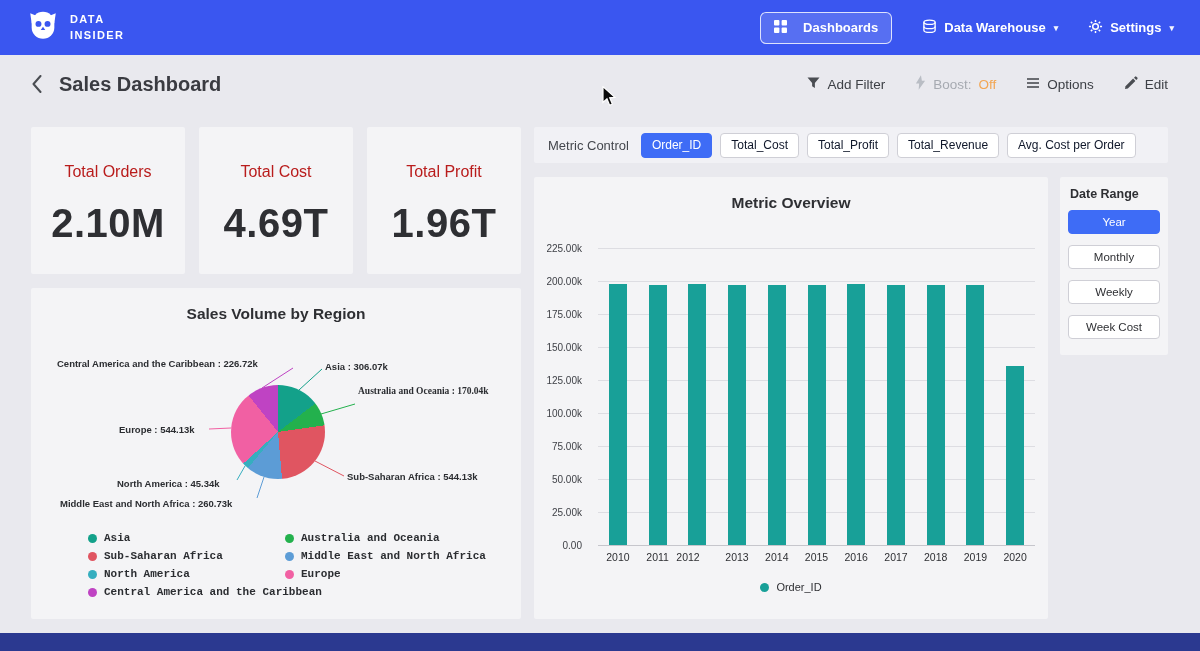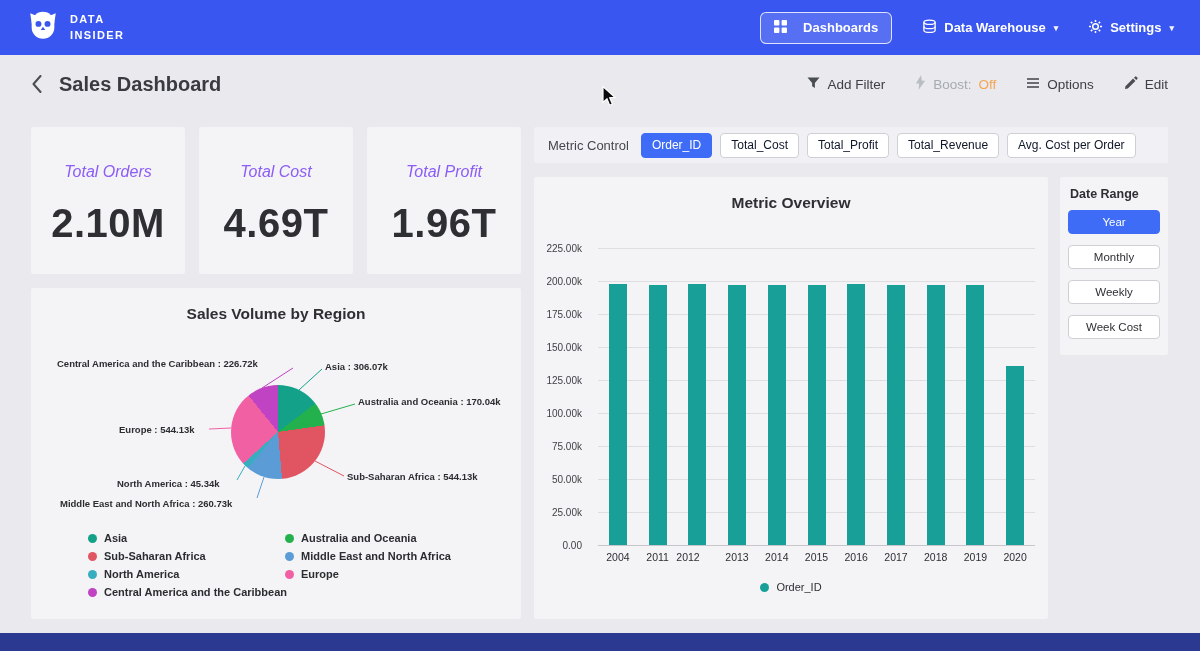--- a/index.html
+++ b/index.html
@@ -22,30 +22,30 @@
   
   .subheader{position:absolute;top:55px;left:0;right:0;height:58px;display:flex;align-items:center;padding:0 32px;box-sizing:border-box;}
   .back-btn{background:none;border:none;padding:0;margin-right:16px;display:flex;align-items:center;}
   .page-title{font-size:20px;font-weight:600;color:#3a3b41;margin:0;}
   .sub-actions{margin-left:auto;display:flex;align-items:center;gap:30px;}
   .action{display:flex;align-items:center;gap:7px;font-size:13.5px;color:#3d4046;cursor:pointer;}
   .boost-label{color:#a6aab1;}
   .boost-off{color:var(--boost,#f2a654);}
   
   .kpi-card{position:absolute;top:127px;width:154px;height:147px;background:#f4f4f6;border-radius:2px;text-align:center;}
-  .kpi-label{font-size:16px;color:#8b5cf6;margin-top:36px;font-weight:500;font-style:italic;}
+  .kpi-label{font-size:16px;color:#b91c1c;margin-top:36px;font-weight:500;}
   .kpi-value{font-size:40px;font-weight:bold;color:#2e2f33;margin-top:20px;letter-spacing:.5px;}
   
   .pie-card{position:absolute;left:31px;top:288px;width:490px;height:331px;background:#f4f4f6;border-radius:2px;}
   .card-title{text-align:center;font-size:15.5px;font-weight:600;color:#2e2f33;padding-top:17px;position:relative;z-index:2;}
   .pie-area{position:absolute;inset:0;}
   #pie-lines{position:absolute;inset:0;}
   #pie-circle{position:absolute;left:200px;top:97px;width:94px;height:94px;border-radius:50%;}
   .pie-label{position:absolute;font-size:9.5px;font-weight:bold;color:#2b2d31;white-space:nowrap;}
-  .pie-legend{position:absolute;left:57px;top:244px;display:flex;}
+  .pie-legend{position:absolute;left:57px;top:244px;display:flex;font-family:Liberation Mono, monospace;}
   .legend-col{display:flex;flex-direction:column;gap:6px;flex:none;}
   .legend-col:first-child{width:197px;}
   .legend-row{display:flex;align-items:center;gap:7px;font-size:11px;font-weight:bold;color:#2b2d31;white-space:nowrap;}
   .dot{width:9px;height:9px;border-radius:50%;flex:none;}
   
   .metric-bar{position:absolute;left:534px;top:127px;width:634px;height:36px;background:#f1f1f5;border-radius:2px;
     display:flex;align-items:center;padding:0 14px;box-sizing:border-box;}
   .metric-label{font-size:13px;color:#44474d;margin-right:12px;}
   .metric-buttons{display:flex;gap:8px;align-items:center;}
   .pill{height:25px;padding:0 10px;font-size:12px;border:1px solid #cfcfd6;background:#fff;color:#0f172a;border-radius:4px;}
@@ -205,21 +205,21 @@
           <line x1="268" y1="102" x2="291" y2="81" stroke="#13a18a" stroke-width="1"></line>
           <line x1="290" y1="126" x2="324" y2="116" stroke="#23b14d" stroke-width="1"></line>
           <line x1="284" y1="173" x2="313" y2="188" stroke="#e05561" stroke-width="1"></line>
           <line x1="233" y1="189" x2="226" y2="210" stroke="#5c9cd6" stroke-width="1"></line>
           <line x1="214" y1="178" x2="206" y2="192" stroke="#36aebf" stroke-width="1"></line>
           <line x1="200" y1="140" x2="178" y2="141" stroke="#f160a3" stroke-width="1"></line>
           <line x1="231" y1="100" x2="262" y2="80" stroke="#bf43c3" stroke-width="1"></line>
         </svg>
       <div id="pie-circle" style="background: conic-gradient(rgb(19, 161, 138) 0deg, rgb(19, 161, 138) 52.54deg, rgb(35, 177, 77) 52.54deg, rgb(35, 177, 77) 81.73deg, rgb(224, 85, 97) 81.73deg, rgb(224, 85, 97) 175.14deg, rgb(92, 156, 214) 175.14deg, rgb(92, 156, 214) 219.89deg, rgb(54, 174, 191) 219.89deg, rgb(54, 174, 191) 227.68deg, rgb(241, 96, 163) 227.68deg, rgb(241, 96, 163) 321.08deg, rgb(191, 67, 195) 321.08deg, rgb(191, 67, 195) 360deg);"></div>
     <div class="pie-label" style="left: 294px; top: 73px;">Asia : 306.07k</div>
-        <div class="pie-label" style="left: 327px; top: 108px;">Australia and Oceania : 170.04k</div>
+        <div class="pie-label" style="left: 327px; top: 98px; font-family: Liberation Serif, serif;">Australia and Oceania : 170.04k</div>
         <div class="pie-label" style="left: 316px; top: 183px;">Sub-Saharan Africa : 544.13k</div>
         <div class="pie-label" style="left: 29px; top: 210px;">Middle East and North Africa : 260.73k</div>
         <div class="pie-label" style="left: 86px; top: 190px;">North America : 45.34k</div>
         <div class="pie-label" style="left: 88px; top: 136px;">Europe : 544.13k</div>
         <div class="pie-label" style="left: 26px; top: 70px;">Central America and the Caribbean : 226.72k</div>
       </div>
     <div class="pie-legend" id="pie-legend">
         <div class="legend-col">
           <div class="legend-row">
             <span class="dot" style="background: rgb(19, 161, 138);"></span>
@@ -297,21 +297,21 @@
         <div class="bar" style="left: 130px; height: 260.3px; background: rgb(24, 160, 152);"></div>
         <div class="bar" style="left: 169.8px; height: 259.9px; background: rgb(24, 160, 152);"></div>
         <div class="bar" style="left: 209.5px; height: 260.4px; background: rgb(24, 160, 152);"></div>
         <div class="bar" style="left: 249.2px; height: 260.7px; background: rgb(24, 160, 152);"></div>
         <div class="bar" style="left: 289px; height: 260.2px; background: rgb(24, 160, 152);"></div>
         <div class="bar" style="left: 328.7px; height: 259.8px; background: rgb(24, 160, 152);"></div>
         <div class="bar" style="left: 368.4px; height: 260.4px; background: rgb(24, 160, 152);"></div>
         <div class="bar" style="left: 408.1px; height: 179.4px; background: rgb(24, 160, 152);"></div>
       </div>
     <div id="xticks">
-        <div class="xtick" style="left: -0.1px;">2004</div>
+        <div class="xtick" style="left: -0.1px;">2010</div>
         <div class="xtick" style="left: 39.6px;">2011</div>
         <div class="xtick" style="left: 70px;">2012</div>
         <div class="xtick" style="left: 119px;">2013</div>
         <div class="xtick" style="left: 158.8px;">2014</div>
         <div class="xtick" style="left: 198.5px;">2015</div>
         <div class="xtick" style="left: 238.2px;">2016</div>
         <div class="xtick" style="left: 278px;">2017</div>
         <div class="xtick" style="left: 317.7px;">2018</div>
         <div class="xtick" style="left: 357.4px;">2019</div>
         <div class="xtick" style="left: 397.1px;">2020</div>

